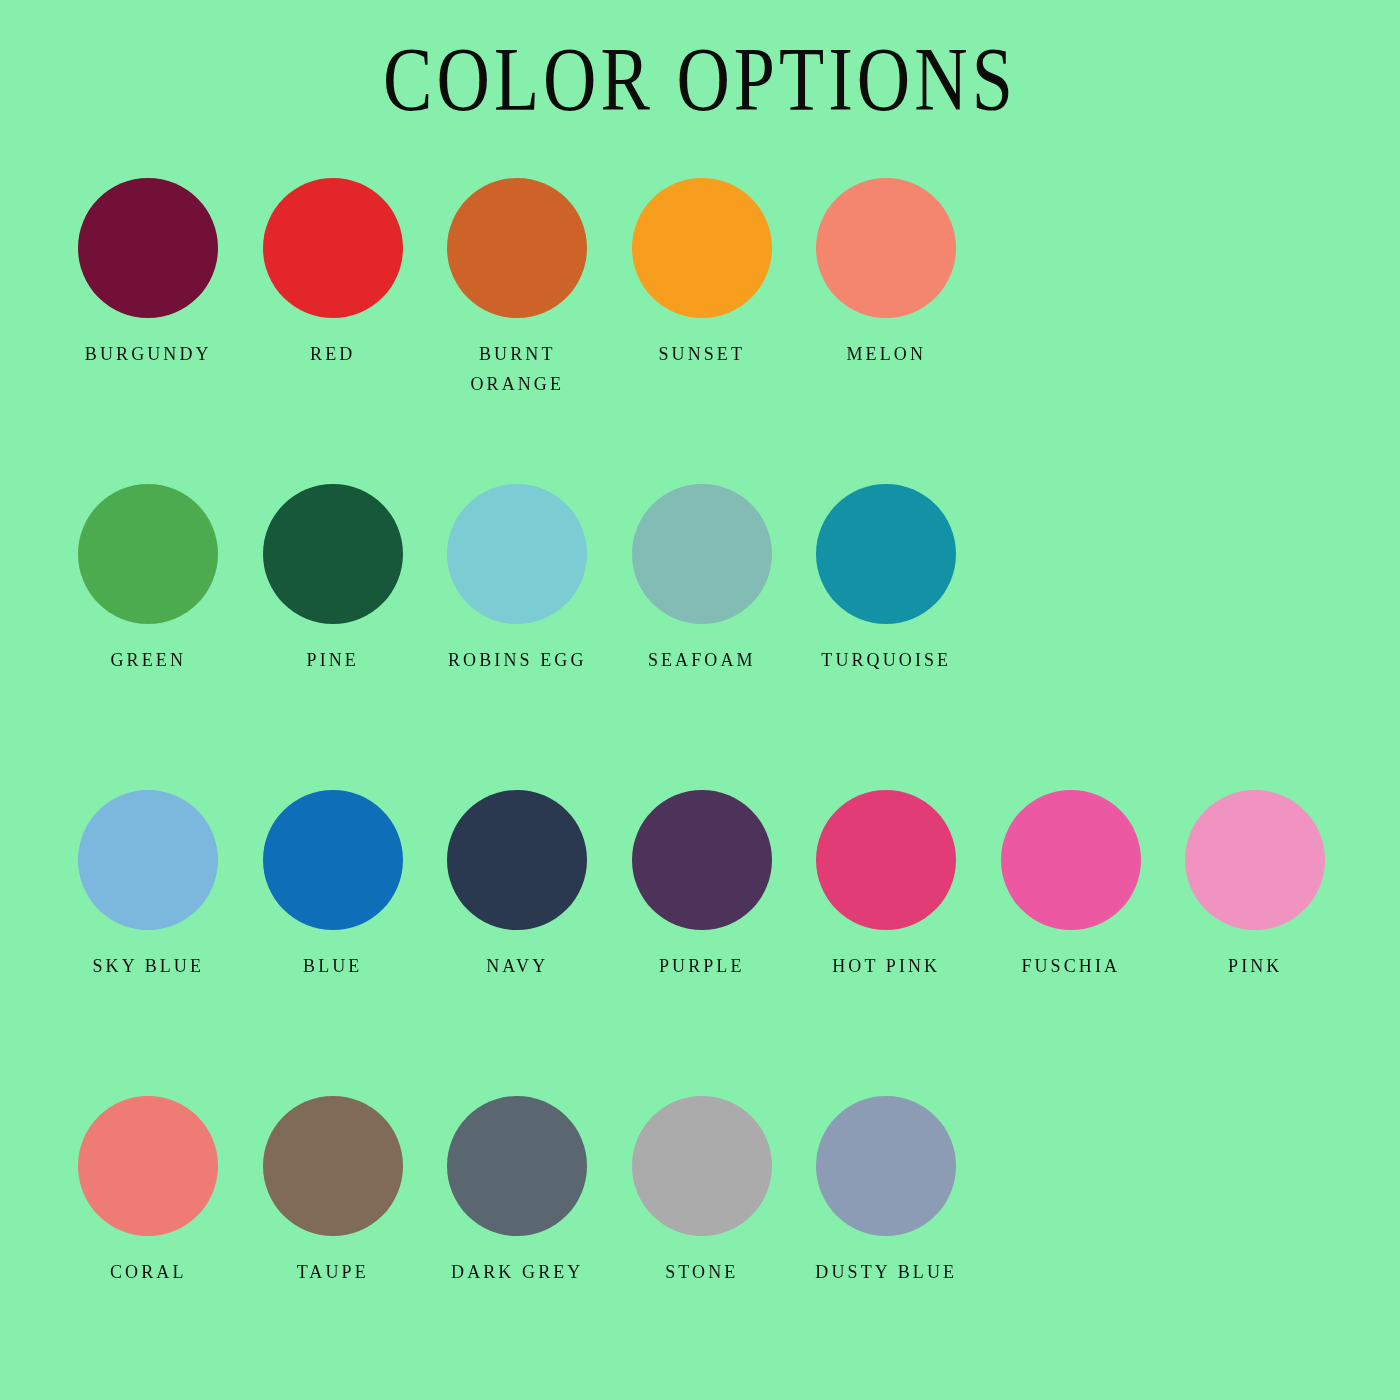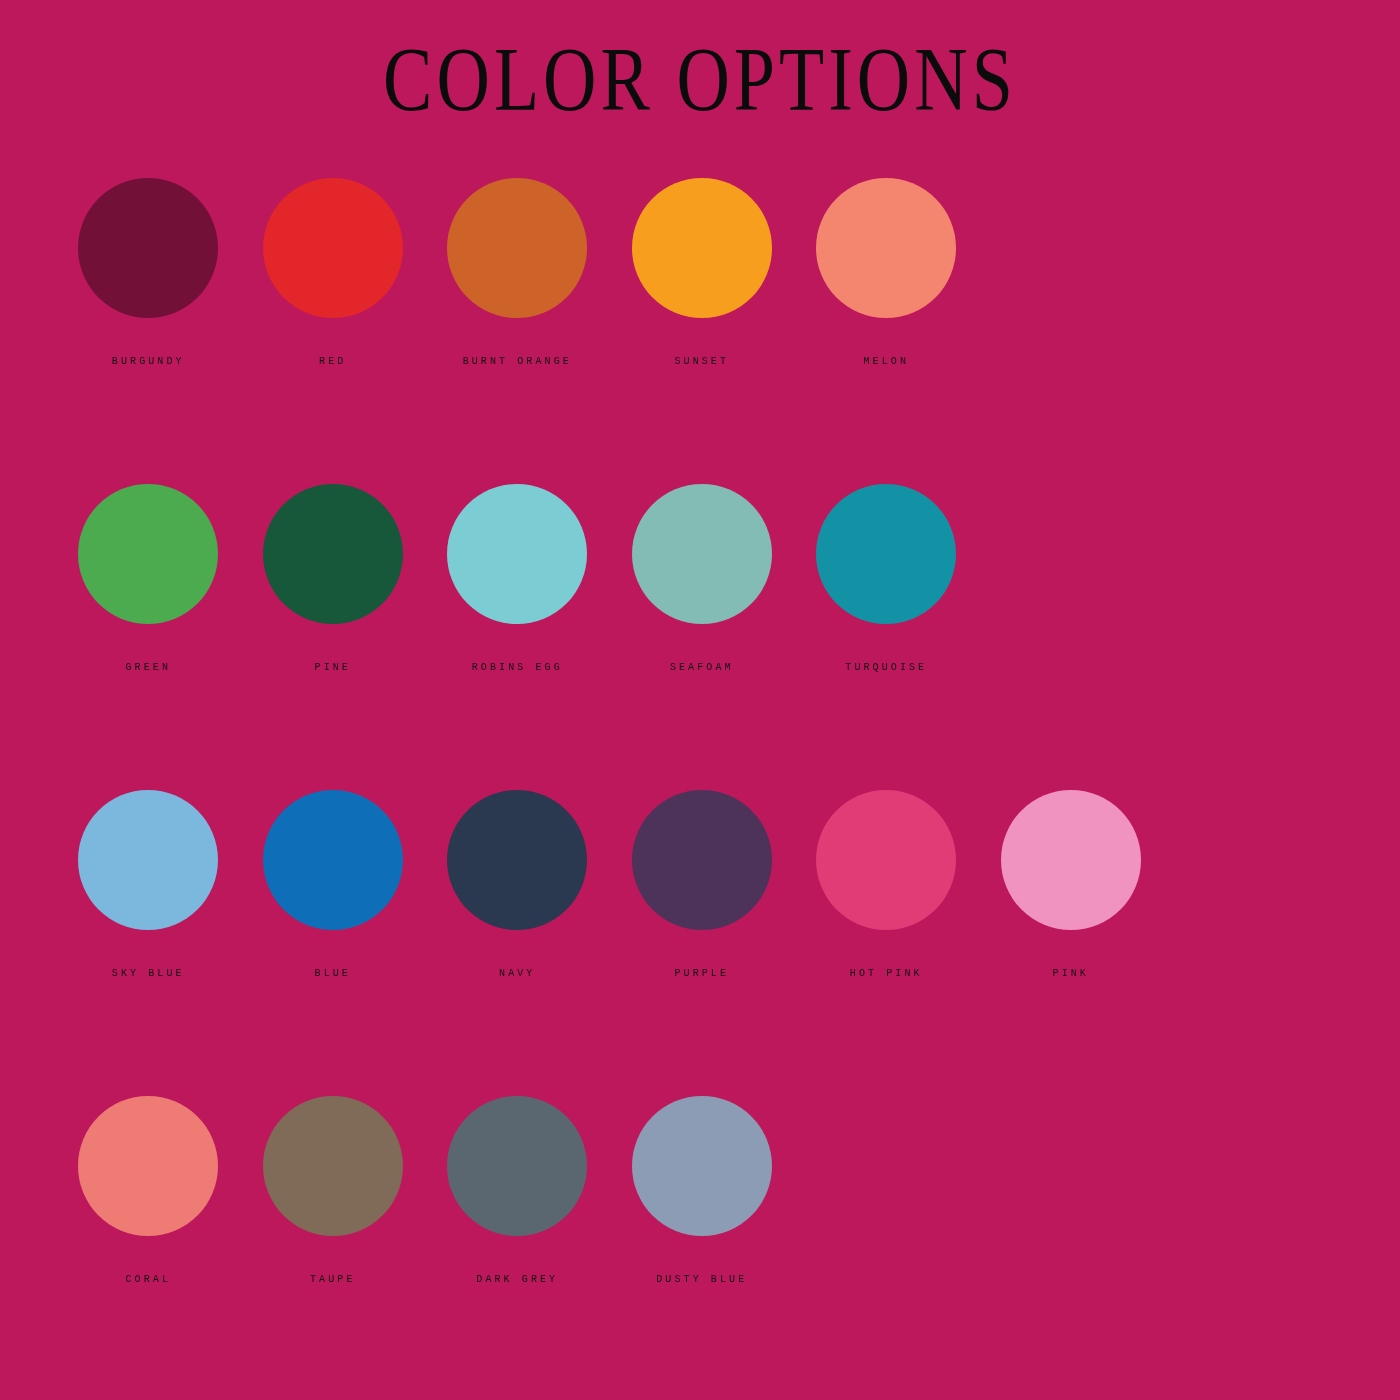--- a/index.html
+++ b/index.html
@@ -12,21 +12,21 @@
     height: 1400px;
     background: #ffffff;
     font-family: "Liberation Serif", "DejaVu Serif", serif;
     overflow: hidden;
   }
 
   .page {
     width: 1400px;
     height: 1400px;
     position: relative;
-    background: #be185d;
+    background: #86efac;
   }
 
   
   .title {
     position: absolute;
     top: 34px;
     left: 0;
     width: 1400px;
     text-align: center;
     font-family: "Liberation Serif", "DejaVu Serif", serif;
@@ -63,25 +63,25 @@
   }
 
   .swatch {
     width: 140px;
     height: 140px;
     border-radius: 50%;
     flex: 0 0 auto;
   }
 
   .label {
-    margin-top: 36px;
+    margin-top: 22px;
     width: 176px;
     text-align: center;
-    font-family: Liberation Mono, monospace;
-    font-size: 10px;
+    font-family: Liberation Serif, serif;
+    font-size: 18px;
     line-height: 1.65;
     font-weight: 400;
     letter-spacing: 3.1px;
     color: #111111;
     text-transform: uppercase;
   }
 </style>
 </head>
 <body>
 
@@ -149,37 +149,45 @@
         </div>
         <div class="cell">
           <div class="swatch" style="background: rgb(77, 51, 89);"></div>
           <div class="label">PURPLE</div>
         </div>
         <div class="cell">
           <div class="swatch" style="background: rgb(225, 60, 118);"></div>
           <div class="label">HOT PINK</div>
         </div>
         <div class="cell">
+          <div class="swatch" style="background: rgb(237, 88, 162);"></div>
+          <div class="label">FUSCHIA</div>
+        </div>
+        <div class="cell">
           <div class="swatch" style="background: rgb(240, 147, 192);"></div>
           <div class="label">PINK</div>
         </div>
       </div>
       <div class="row">
         <div class="cell">
           <div class="swatch" style="background: rgb(238, 123, 116);"></div>
           <div class="label">CORAL</div>
         </div>
         <div class="cell">
           <div class="swatch" style="background: rgb(127, 107, 87);"></div>
           <div class="label">TAUPE</div>
         </div>
         <div class="cell">
           <div class="swatch" style="background: rgb(90, 103, 113);"></div>
           <div class="label">DARK GREY</div>
         </div>
         <div class="cell">
+          <div class="swatch" style="background: rgb(171, 171, 171);"></div>
+          <div class="label">STONE</div>
+        </div>
+        <div class="cell">
           <div class="swatch" style="background: rgb(140, 156, 180);"></div>
           <div class="label">DUSTY BLUE</div>
         </div>
       </div>
     </div>
 
 </div>
 
 </body></html>

